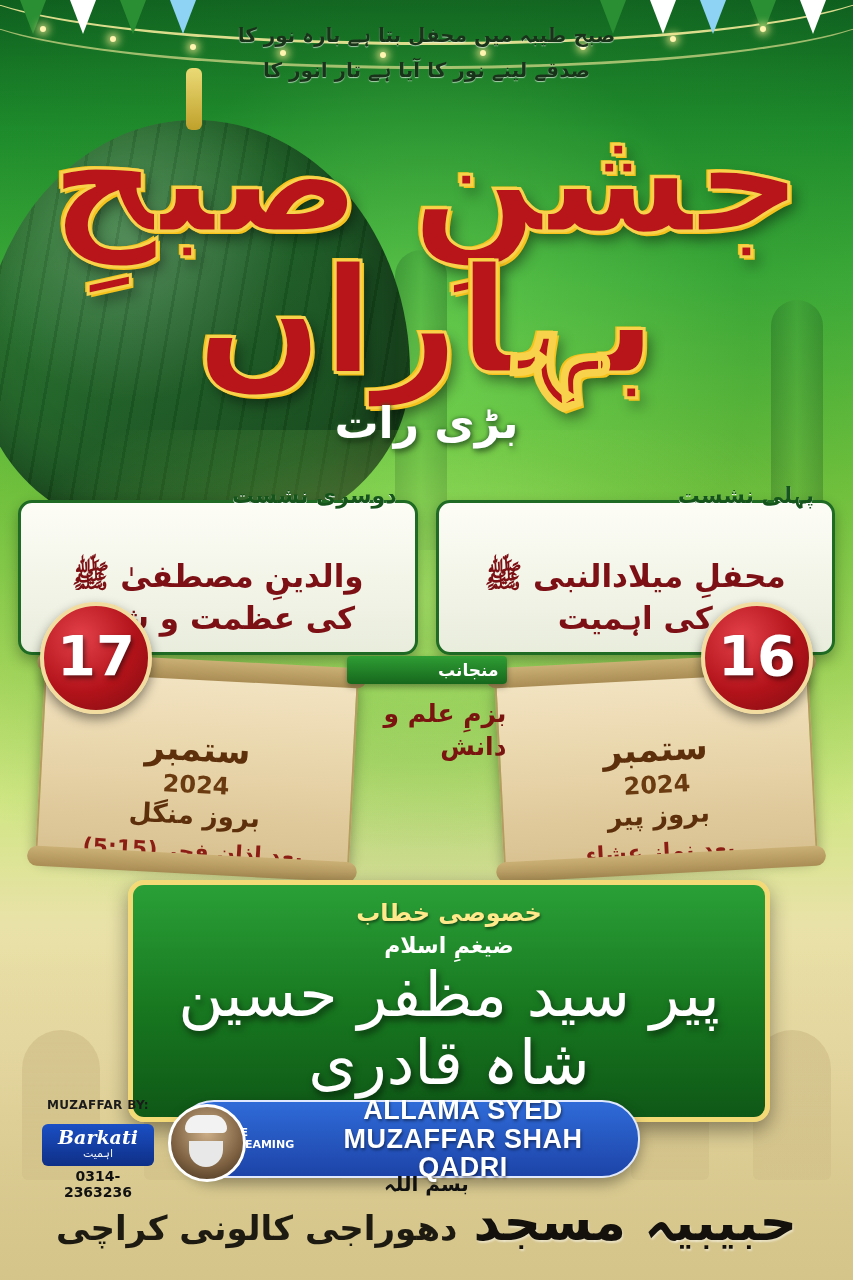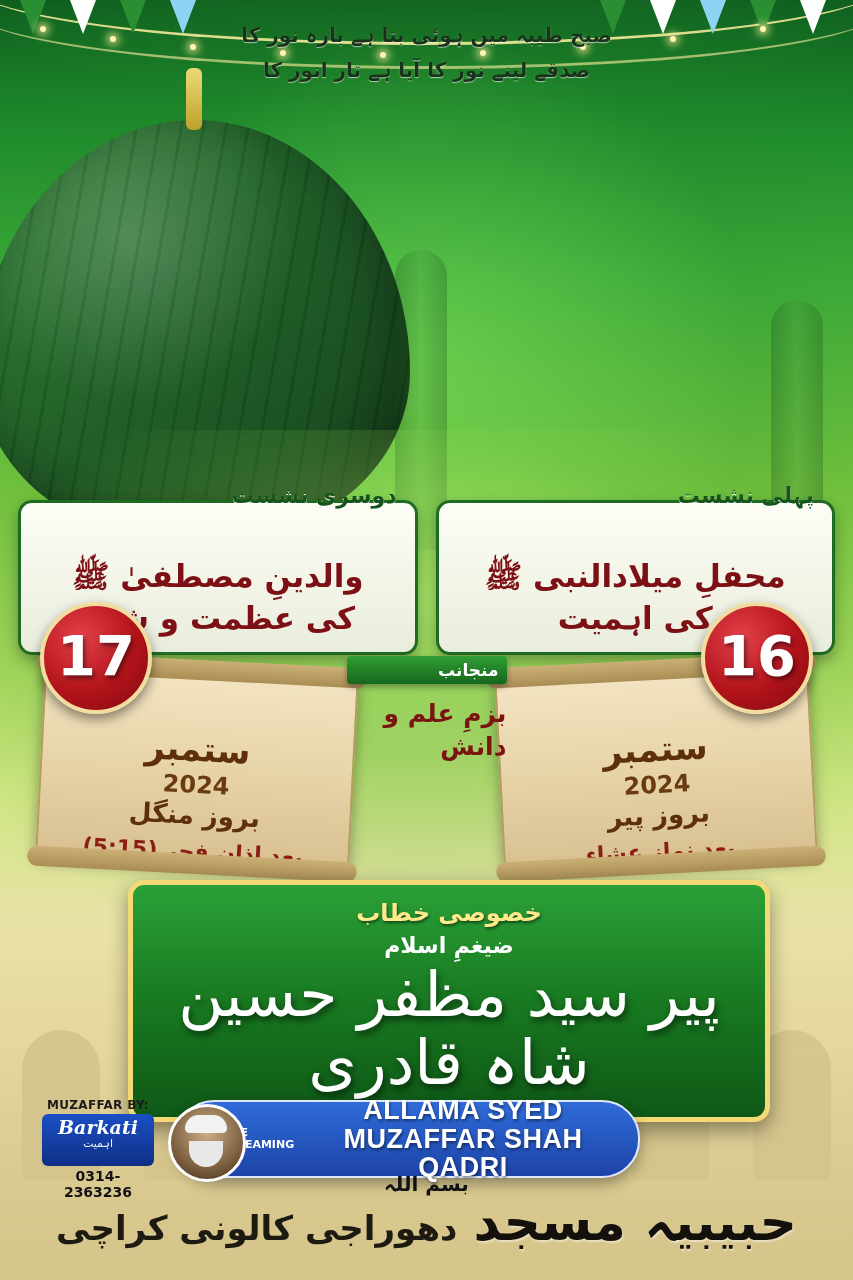--- a/index.html
+++ b/index.html
@@ -344,24 +344,24 @@
     text-align: center;
     direction: ltr;
   }
   .designer .dlabel {
     font-size: 12px;
     font-weight: bold;
     color: #1b1b1b;
     letter-spacing: .3px;
   }
   .designer .dbox {
-    margin-top: 2px;
+    margin-top: 12px;
     background: linear-gradient(180deg,#1b4fc4,#0e2f86);
     border-radius: 6px;
-    padding: 4px 2px 16px;
+    padding: 4px 2px 6px;
     color: #fff;
     text-align: center;
   }
   .designer .dname {
     font-family: "DejaVu Serif", serif;
     font-style: italic;
     font-size: 19px;
     font-weight: bold;
     line-height: 1;
   }
@@ -528,24 +528,28 @@
     <div class="bulb" style="left:190px;top:44px;"></div>
     <div class="bulb" style="left:280px;top:50px;"></div>
     <div class="bulb" style="left:380px;top:52px;"></div>
     <div class="bulb" style="left:480px;top:50px;"></div>
     <div class="bulb" style="left:580px;top:44px;"></div>
     <div class="bulb" style="left:670px;top:36px;"></div>
     <div class="bulb" style="left:760px;top:26px;"></div>
   </div>
 
   <div class="couplet">
-    <div>صبح طیبہ میں ہوئی بتا ہے بارہ نور کا</div>
+    <div>صبح طیبہ میں محفل بتا ہے بارہ نور کا</div>
     <div>صدقے لینے نور کا آیا ہے تار انور کا</div>
   </div>
 
+  <div class="title-wrap">
+    <div class="title-main">جشنِ صبحِ بہاراں</div>
+    <div class="title-sub">بڑی رات</div>
+  </div>
 
   <div class="sessions">
     <div class="session">
       <div class="session-tag">پہلی نشست</div>
       <div class="session-text">محفلِ میلادالنبی ﷺ کی اہمیت</div>
     </div>
     <div class="session">
       <div class="session-tag">دوسری نشست</div>
       <div class="session-text">والدینِ مصطفیٰ ﷺ کی عظمت و شان</div>
     </div>

